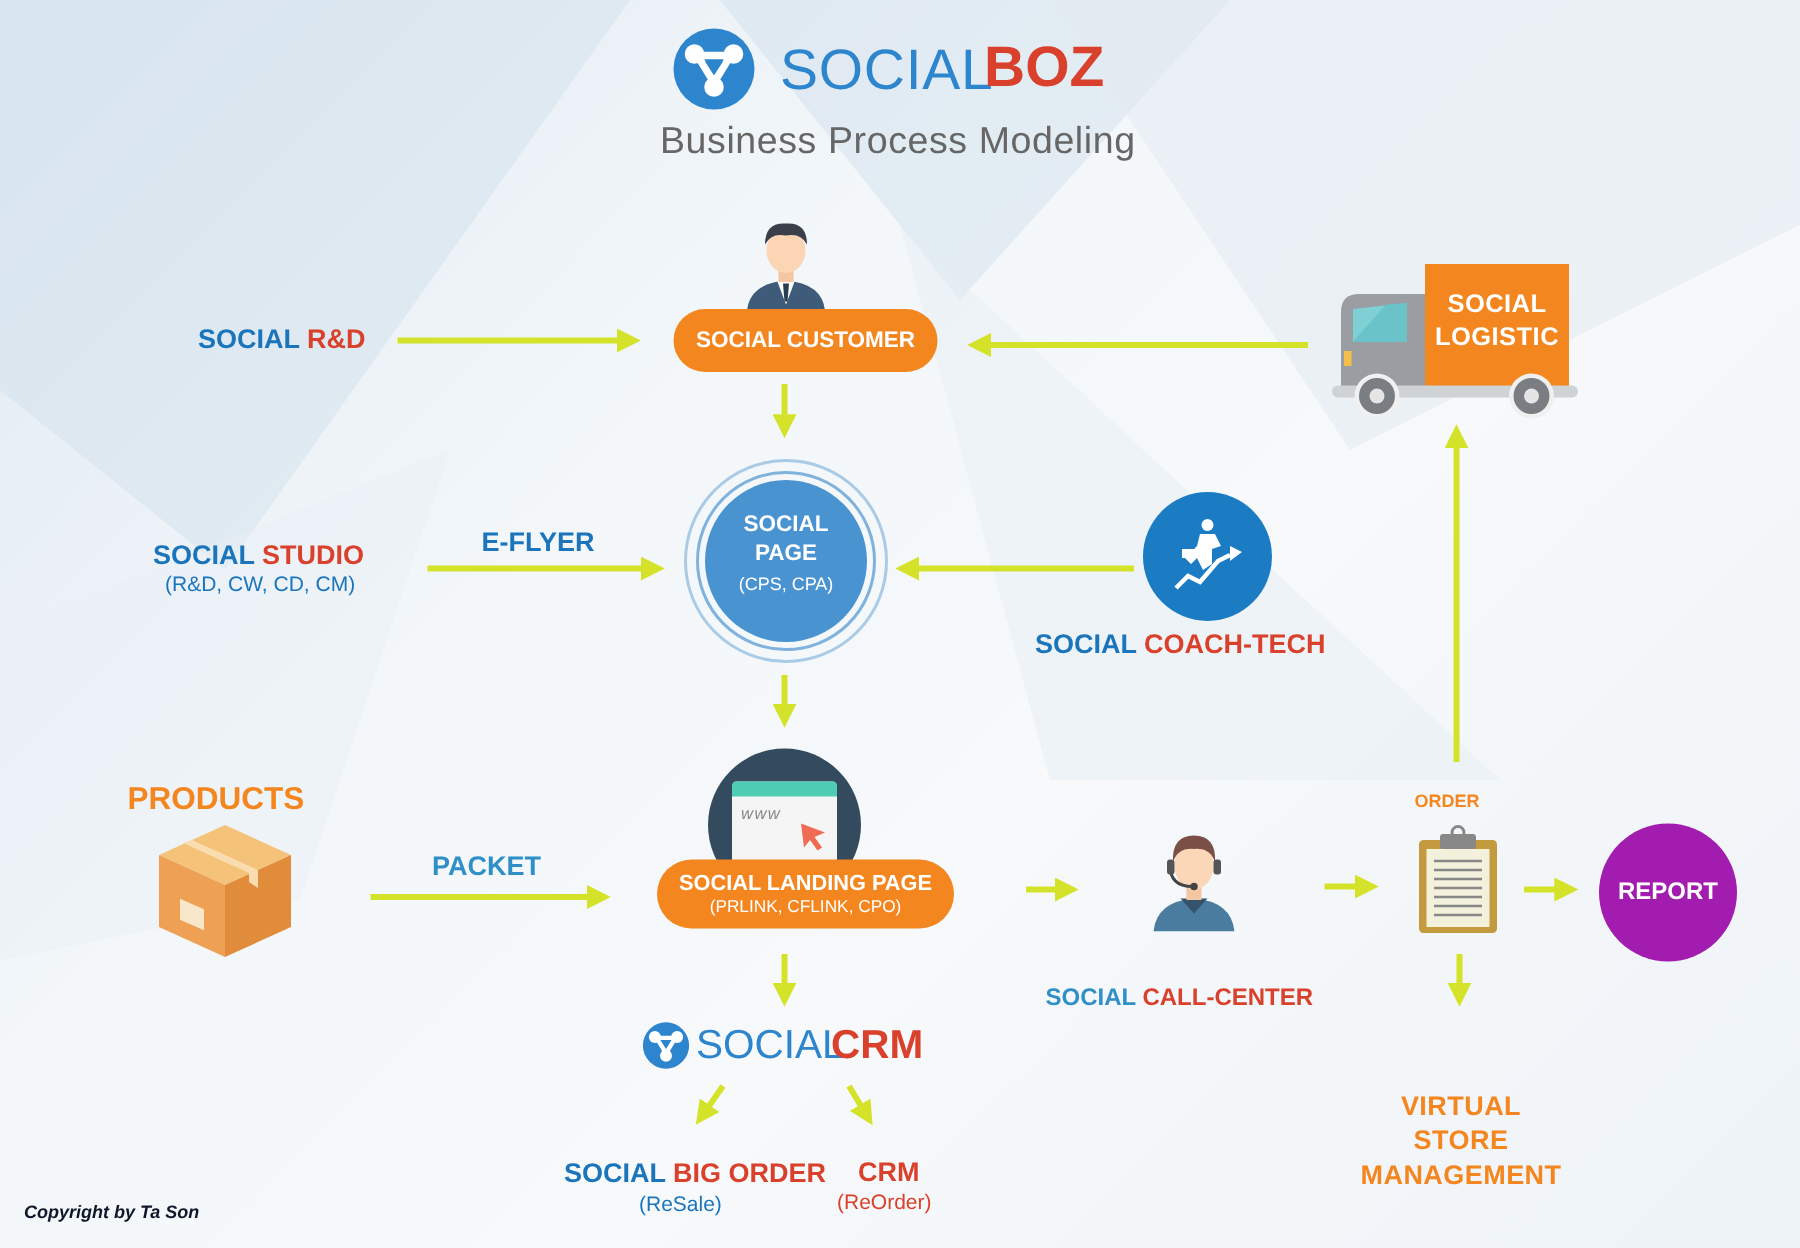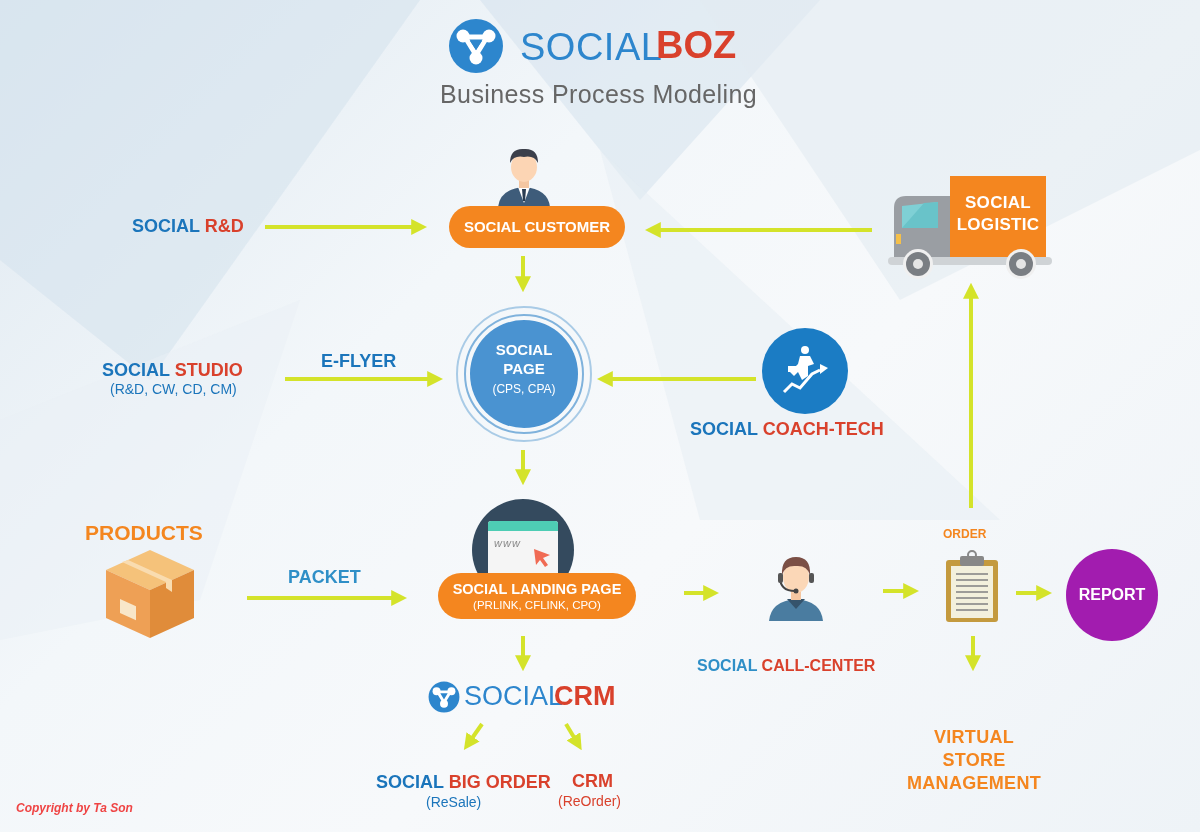--- a/index.html
+++ b/index.html
@@ -218,13 +218,13 @@
 <div class="abs" style="left:1066px;top:549px;width:92px;height:92px;border-radius:50%;background:#a21caf;color:#fff;font-weight:900;font-size:16px;line-height:92px;text-align:center;">
   <span>REPORT</span>
 </div>
 
 <div class="abs orange b" style="left:900px;top:686px;width:148px;text-align:center;font-size:18px;line-height:23px;margin-top:40px;">
   <div>VIRTUAL</div>
   <div>STORE</div>
   <div>MANAGEMENT</div>
 </div>
 
-<div class="abs" style="left:16px;top:801px;font-size:12px;font-weight:900;font-style:italic;color:#ef4444;">Copyright by Ta Son</div>
+<div class="abs" style="left:16px;top:801px;font-size:12px;font-weight:900;font-style:italic;color:#0f172a;">Copyright by Ta Son</div>
 
 </body></html>

